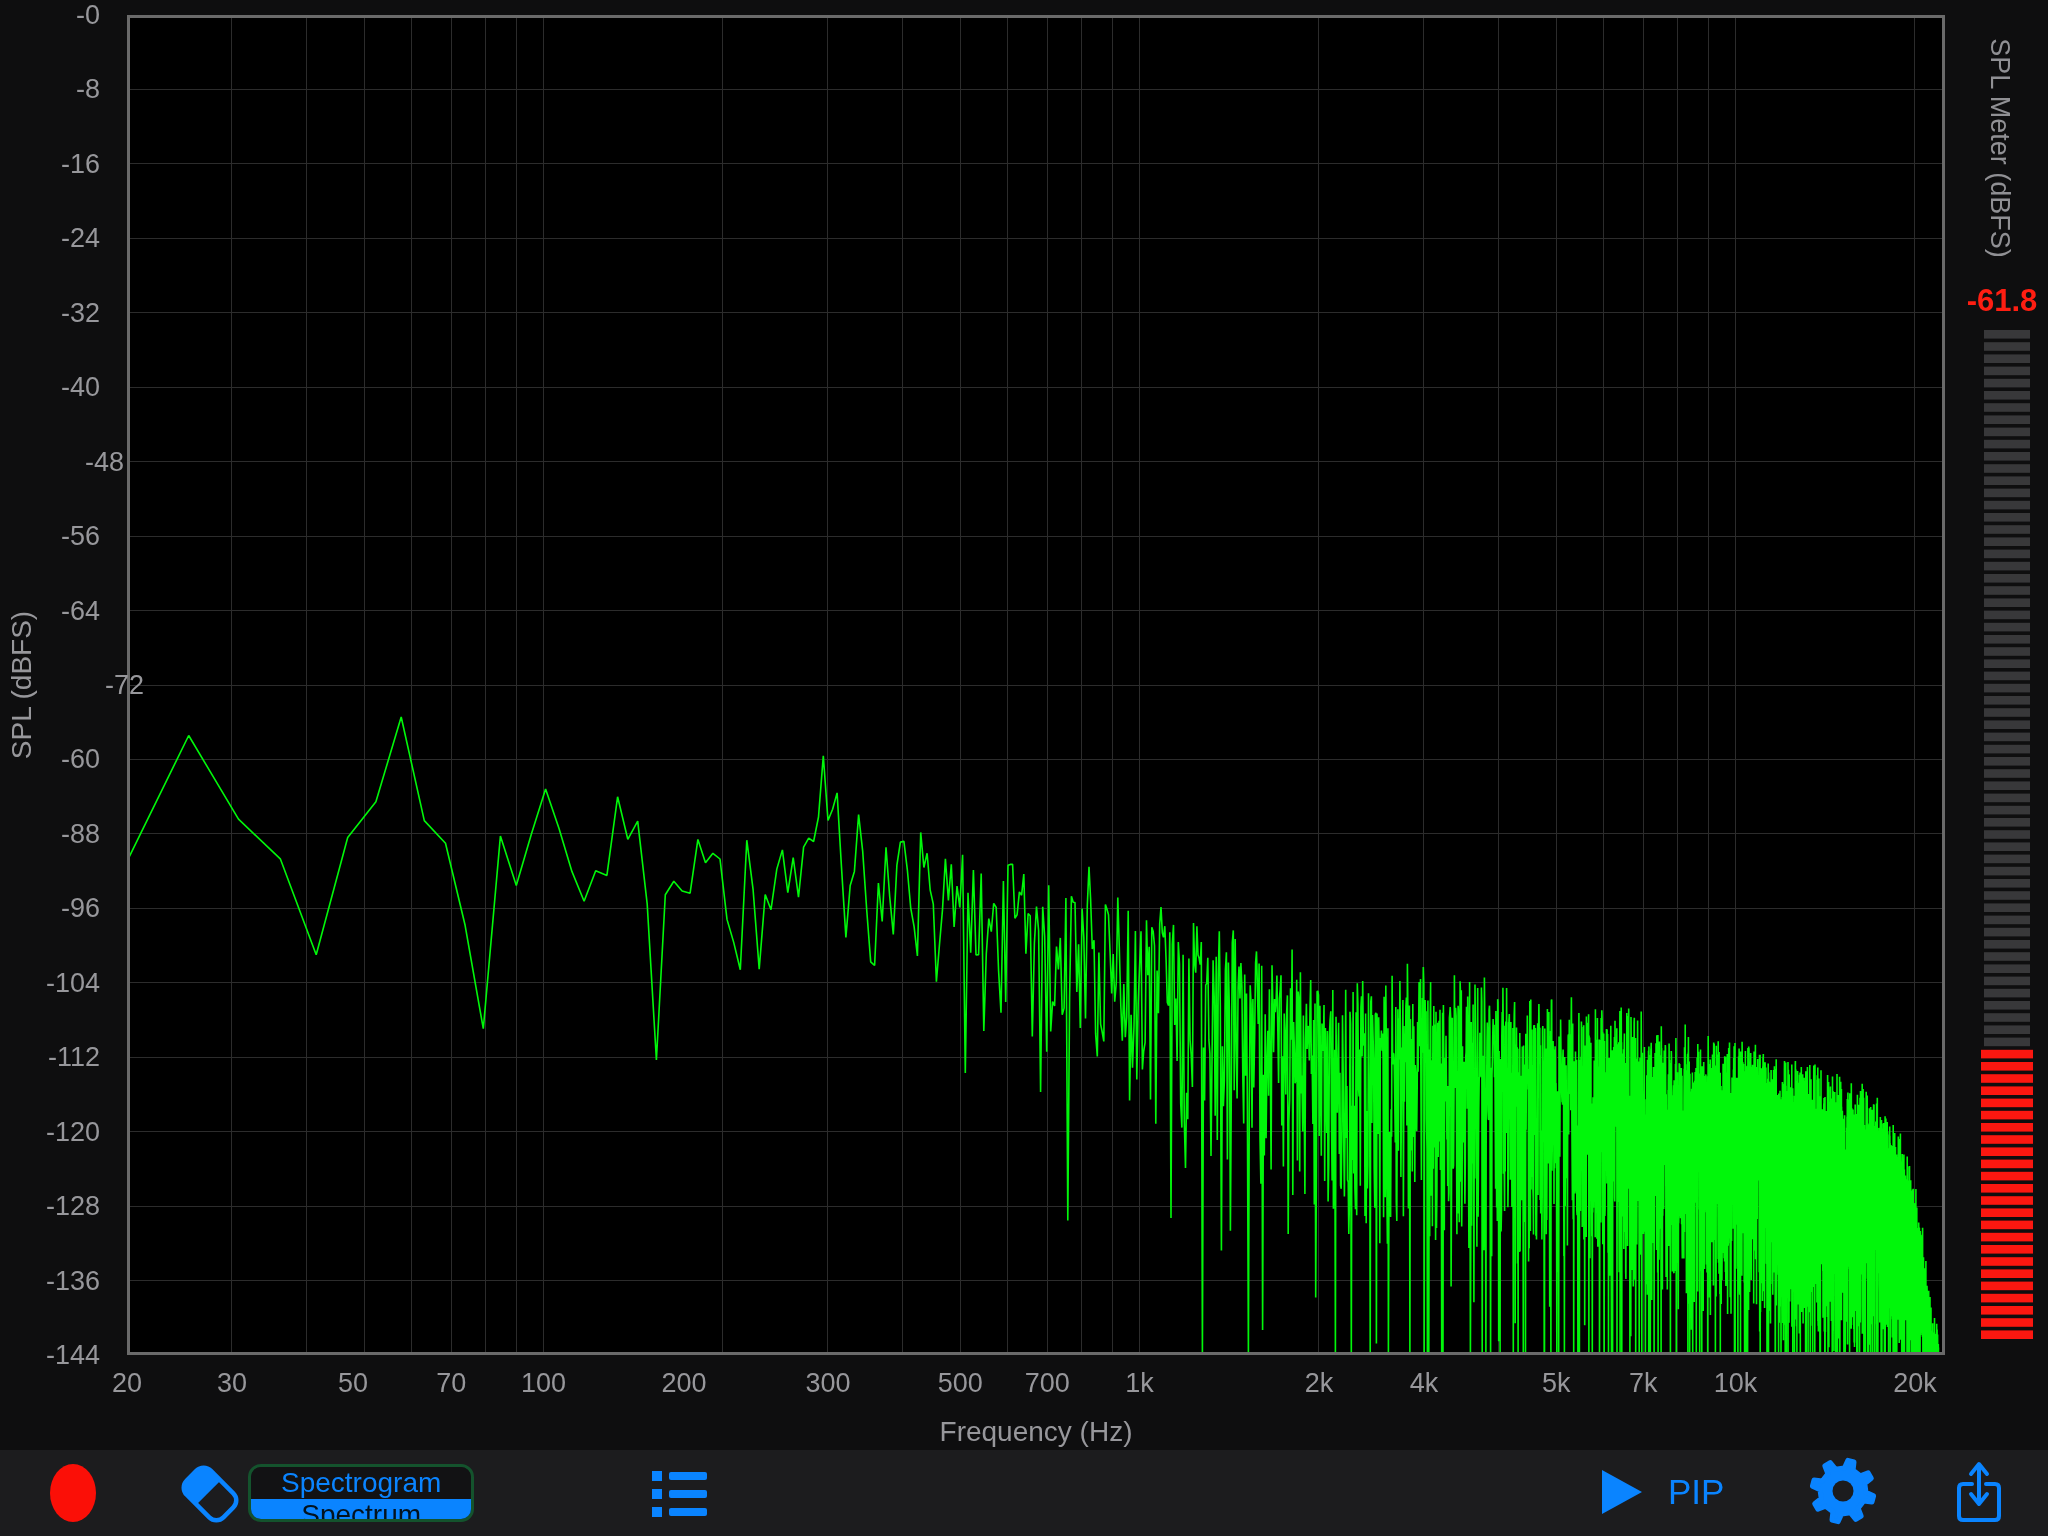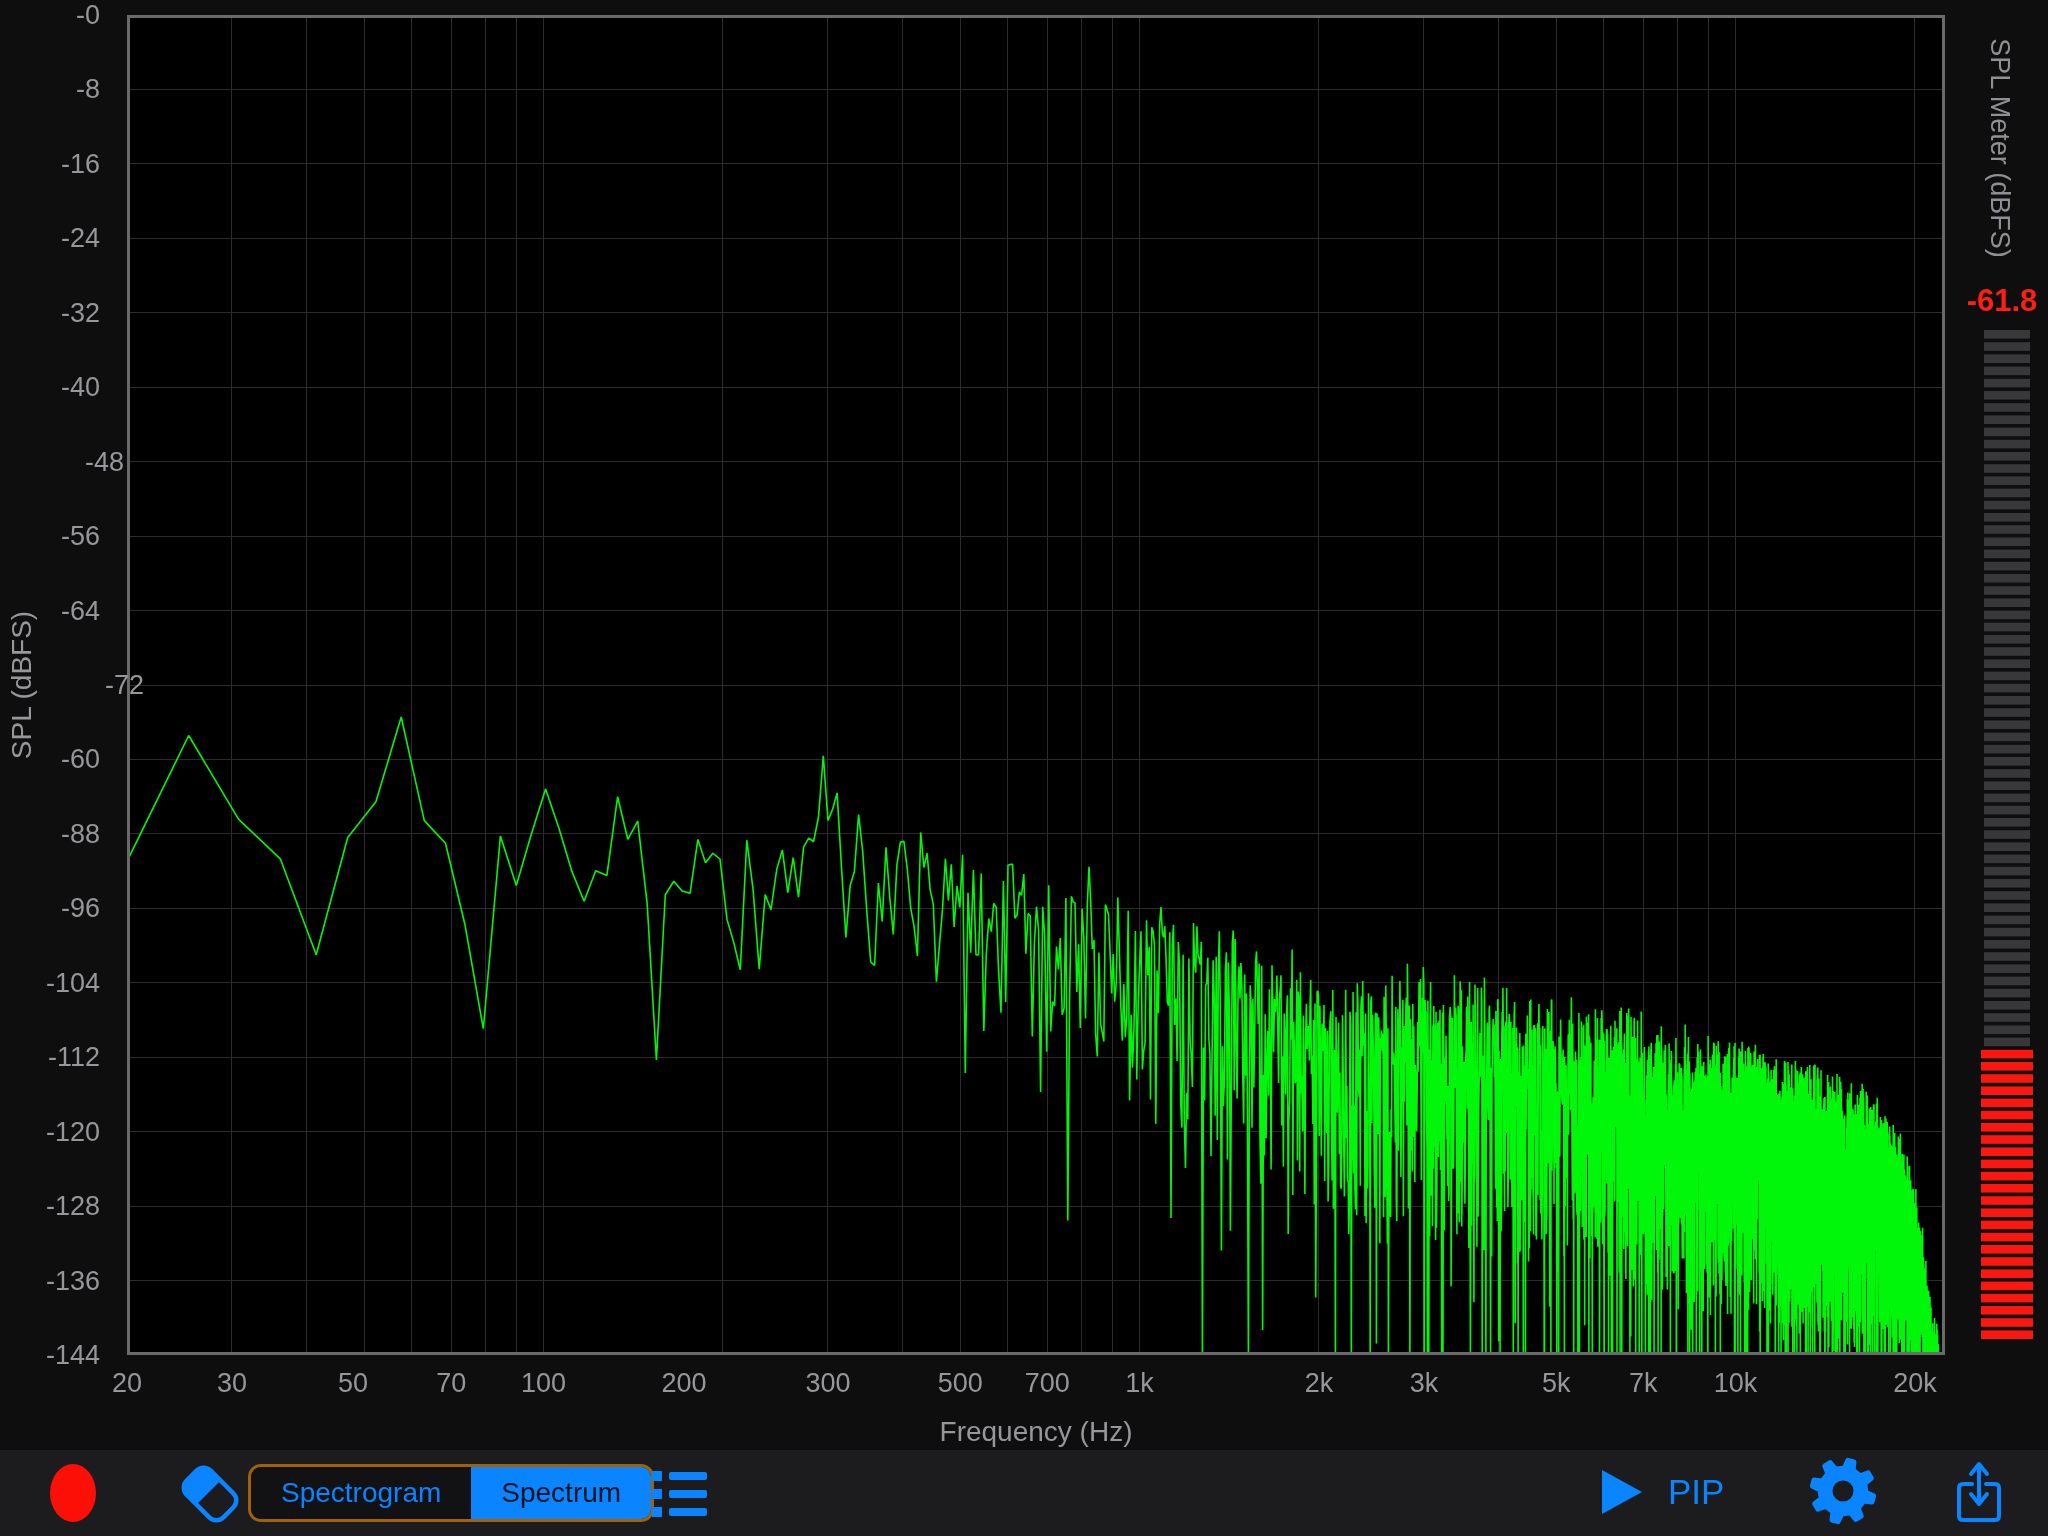--- a/index.html
+++ b/index.html
@@ -14,21 +14,21 @@
   #x-title{left:1036px;top:1432px;transform:translate(-50%,-50%);}
   #meter-title{left:1999px;top:148px;transform:translate(-50%,-50%) rotate(90deg);color:#909094;font-size:27px;}
   #meter-value{position:absolute;left:1958px;top:283px;width:88px;text-align:center;
                font-size:31px;font-weight:700;color:#ff1e12;}
   #meter-bars{position:absolute;left:0;top:0;}
   
   #toolbar{position:absolute;left:0;top:1450px;width:2048px;height:86px;background:#1c1c1e;}
   #record-btn{position:absolute;left:50px;top:1464px;width:46px;height:58px;border-radius:50%;background:#fb0f07;}
   .tb-icon{position:absolute;}
   #seg-control{position:absolute;left:248px;top:1464px;height:58px;display:flex;
-               border:3px solid #a16207;border-radius:13px;overflow:hidden;box-sizing:border-box;}
+               border:3px solid #14532d;border-radius:13px;overflow:hidden;box-sizing:border-box;flex-direction:column;}
   .seg{display:flex;align-items:center;justify-content:center;font-size:28px;padding:0 30px;}
   .seg.unselected{background:#121214;color:#0a84ff;}
   .seg.selected{background:#0a84ff;color:#03131f;}
   #pip-btn{position:absolute;left:1668px;top:1470px;width:80px;text-align:left;
            color:#0a84ff;font-size:35px;line-height:44px;}
 </style>
 </head>
 <body>
 
 <div id="app">
@@ -111,21 +111,21 @@
       <div class="xtick" style="left: 176.949px; top: 1368px;">30</div>
       <div class="xtick" style="left: 298px; top: 1368px;">50</div>
       <div class="xtick" style="left: 396.26px; top: 1368px;">70</div>
       <div class="xtick" style="left: 488.58px; top: 1368px;">100</div>
       <div class="xtick" style="left: 629px; top: 1368px;">200</div>
       <div class="xtick" style="left: 772.94px; top: 1368px;">300</div>
       <div class="xtick" style="left: 905.16px; top: 1368px;">500</div>
       <div class="xtick" style="left: 992.251px; top: 1368px;">700</div>
       <div class="xtick" style="left: 1084.57px; top: 1368px;">1k</div>
       <div class="xtick" style="left: 1263.98px; top: 1368px;">2k</div>
-      <div class="xtick" style="left: 1368.93px; top: 1368px;">3k</div>
+      <div class="xtick" style="left: 1368.93px; top: 1368px;">4k</div>
       <div class="xtick" style="left: 1501.15px; top: 1368px;">5k</div>
       <div class="xtick" style="left: 1588.24px; top: 1368px;">7k</div>
       <div class="xtick" style="left: 1680.56px; top: 1368px;">10k</div>
       <div class="xtick" style="left: 1859.97px; top: 1368px;">20k</div>
     </div>
 
   <div id="y-title" class="axis-title">SPL (dBFS)</div>
   <div id="x-title" class="axis-title">Frequency (Hz)</div>
 
   <div id="meter-title" class="axis-title">SPL Meter (dBFS)</div>

